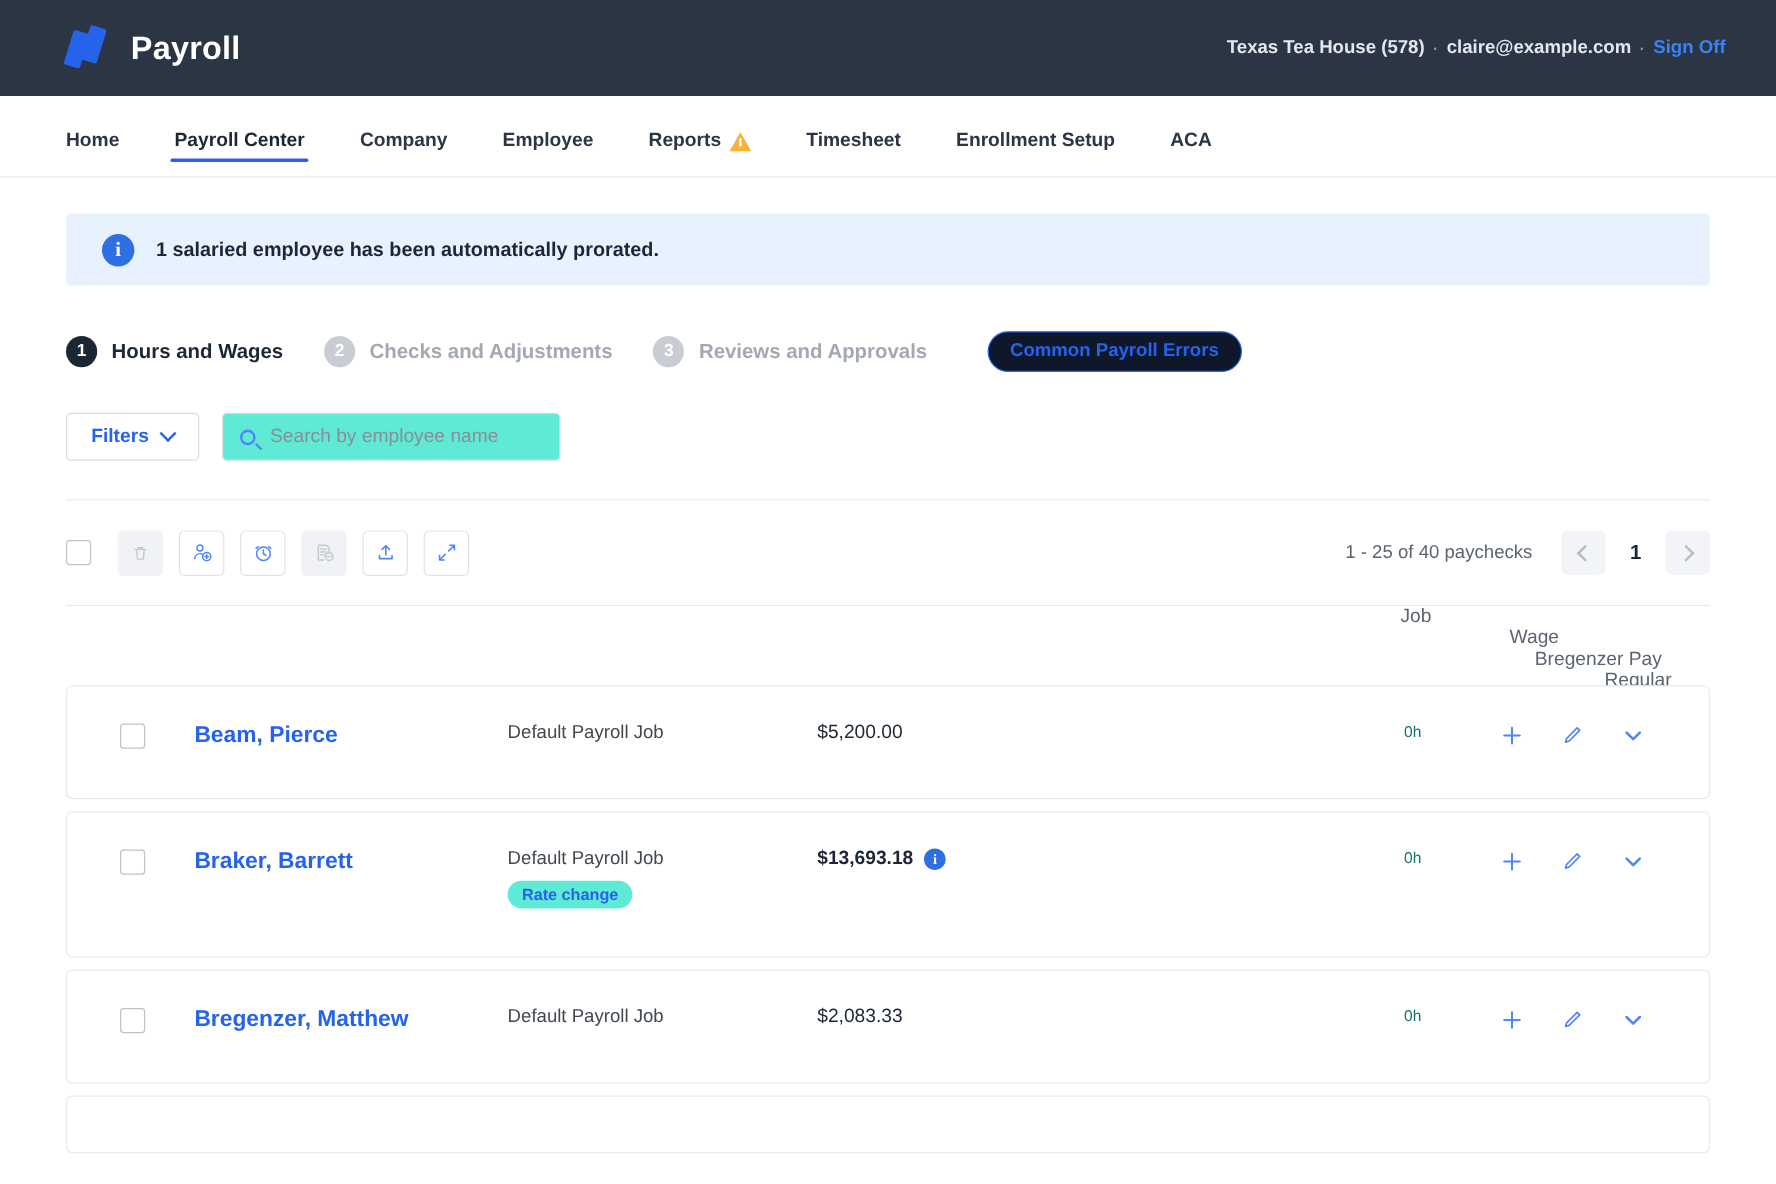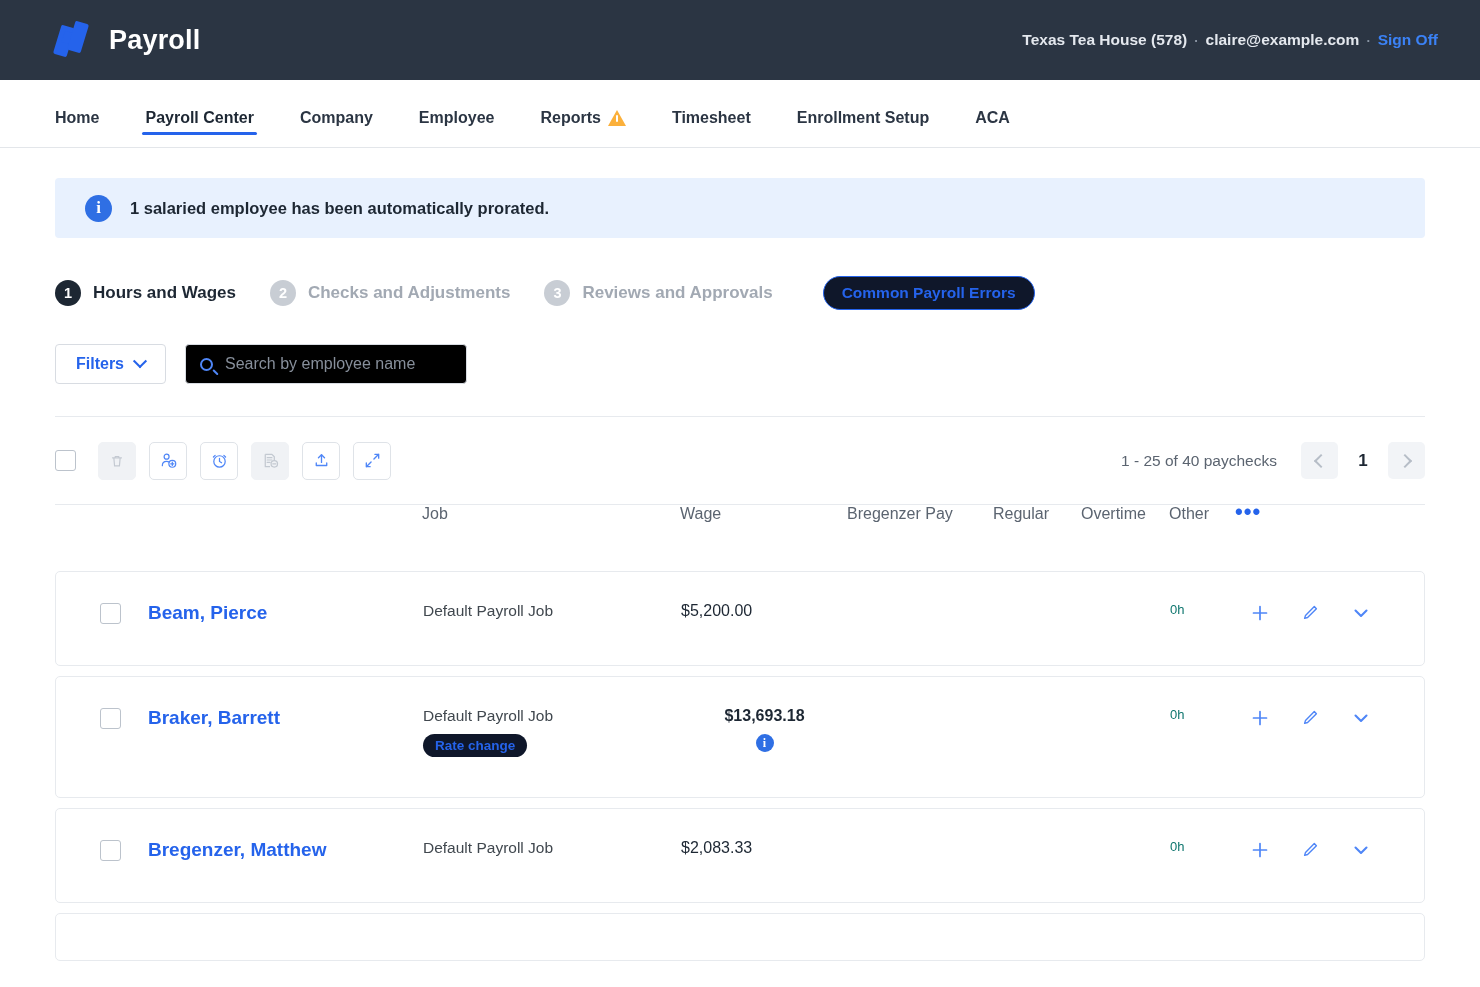--- a/index.html
+++ b/index.html
@@ -187,21 +187,21 @@
     border-bottom: 2.4px solid currentColor;
     transform: rotate(45deg) translate(-2px,-2px);
   }
   .searchbox {
     border: 1px solid #d8dce2;
     border-radius: 4px;
     height: 40px;
     width: 282px;
     display: flex; align-items: center;
     padding: 0 14px; gap: 12px;
-    background: #000000;
+    background: #5eead4;
   }
   .mag {
     width: 13px; height: 13px;
     border: 2.2px solid #4f86f7;
     border-radius: 50%;
     position: relative; flex: none;
   }
   .mag::after {
     content: "";
     position: absolute;
@@ -259,25 +259,26 @@
     border-top: 2.3px solid #b6bdc7;
     border-right: 2.3px solid #b6bdc7;
   }
   .chev-l { transform: rotate(-135deg); margin-left: 3px; }
   .chev-r { transform: rotate(45deg); margin-right: 3px; }
   .pagenum { font-size: 17px; font-weight: bold; color: #1d2733; min-width: 18px; text-align: center; }
 
   
   .colhead {
     display: flex;
-    align-items: flex-start;
+    align-items: flex-end;
     height: 66px;
     font-size: 16px;
     color: #5b6470;
     position: relative;
+    flex-direction: column;
   }
   .c-name { width: 367px; flex: none; }
   .c-job  { width: 258px; flex: none; }
   .c-wage { width: 167px; flex: none; }
   .c-addl { width: 146px; flex: none; text-align: left; }
   .c-reg  { width: 88px;  flex: none; }
   .c-ot   { width: 88px;  flex: none; }
   .c-oth  { width: 66px;  flex: none; }
   .c-act  { flex: 1; }
   .dots-btn { color: #2563eb; font-size: 22px; font-weight: bold; letter-spacing: 1px; cursor: pointer; line-height: 10px; }
@@ -296,31 +297,31 @@
   }
   .rowcard.tall { min-height: 122px; }
   .rowcard.empty { min-height: 48px; padding: 0; }
   .cell-col { display: flex; flex-direction: column; gap: 9px; }
   .rname {
     color: #2563eb;
     font-size: 19px;
     font-weight: bold;
     cursor: pointer;
   }
-  .namecell { width: 367px; flex: none; display: flex; align-items: center; gap: 18px; padding-left: 44px; }
+  .namecell { width: 367px; flex: none; display: flex; align-items: center; gap: 32px; padding-left: 44px; }
   .jobcell  { width: 258px; flex: none; font-size: 15.5px; color: #41484f; }
   .wagecell { width: 167px; flex: none; font-size: 16px; color: #1d2733; display: flex; align-items: center; gap: 9px; }
-  .wagecell.bold { font-weight: bold; flex-direction: column; }
+  .wagecell.bold { font-weight: bold; }
   .addlcell { width: 146px; flex: none; }
   .regcell  { width: 88px; flex: none; }
   .otcell   { width: 88px; flex: none; }
   .othcell  { width: 66px; flex: none; font-size: 13px; color: #0f766e; }
   .actcell  { flex: 1; display: flex; align-items: center; gap: 30px; padding-left: 14px; }
   .badge {
-    background: #0f172a;
+    background: #5eead4;
     color: #2563eb;
     font-size: 13.5px;
     font-weight: bold;
     border-radius: 12px;
     padding: 4px 12px;
     display: inline-block;
     width: fit-content;
   }
   .mini-info {
     width: 18px; height: 18px; border-radius: 50%;

